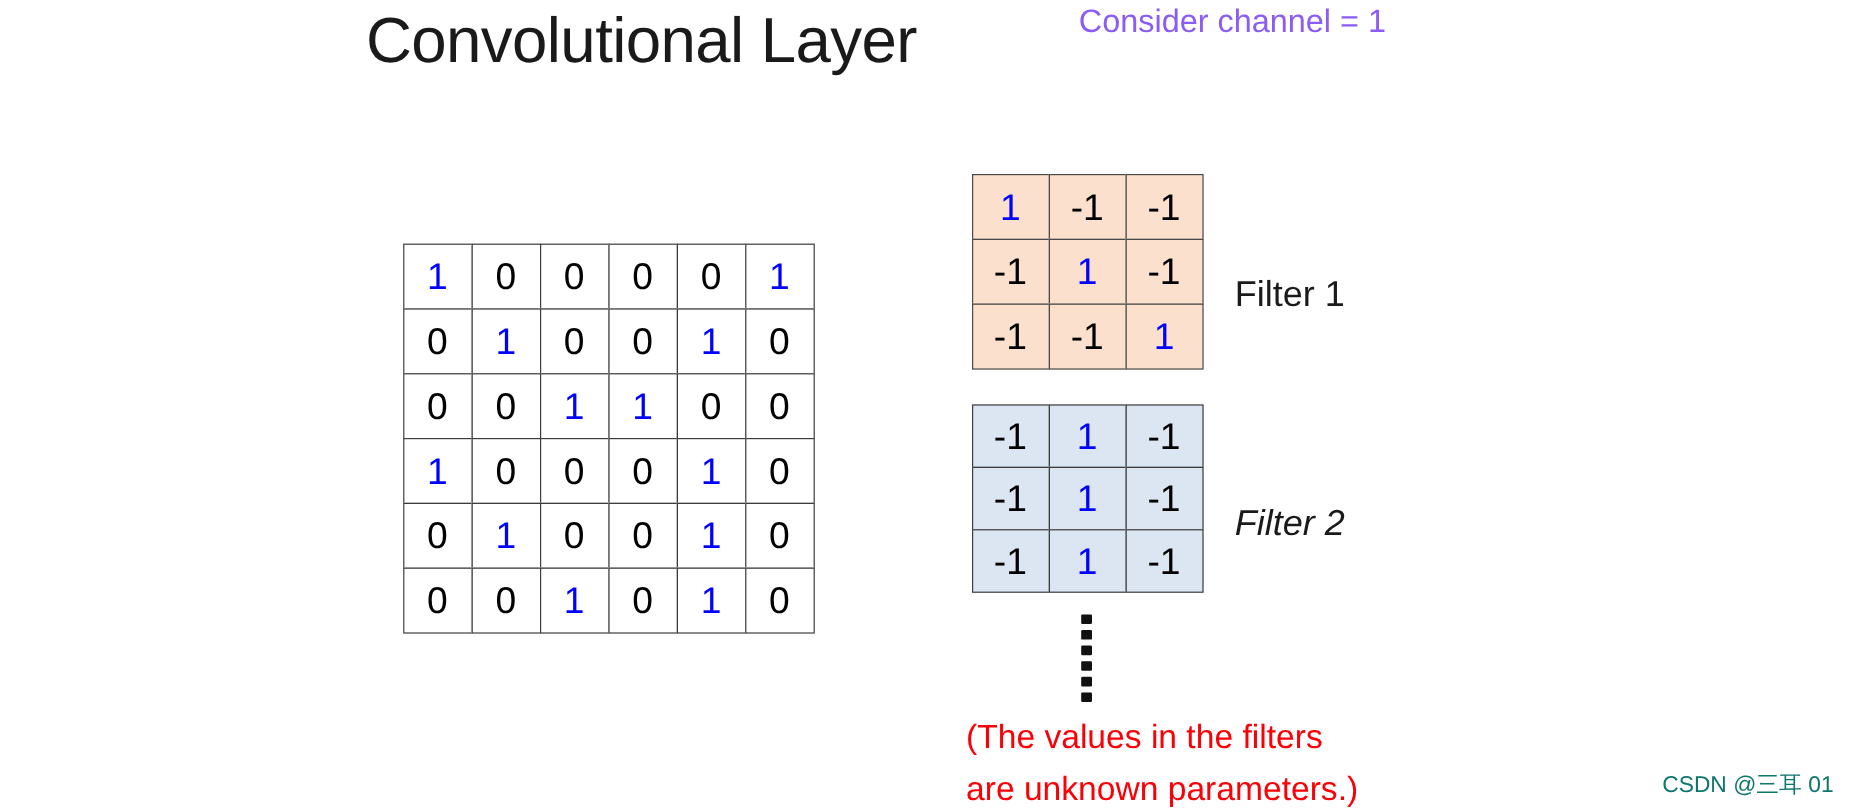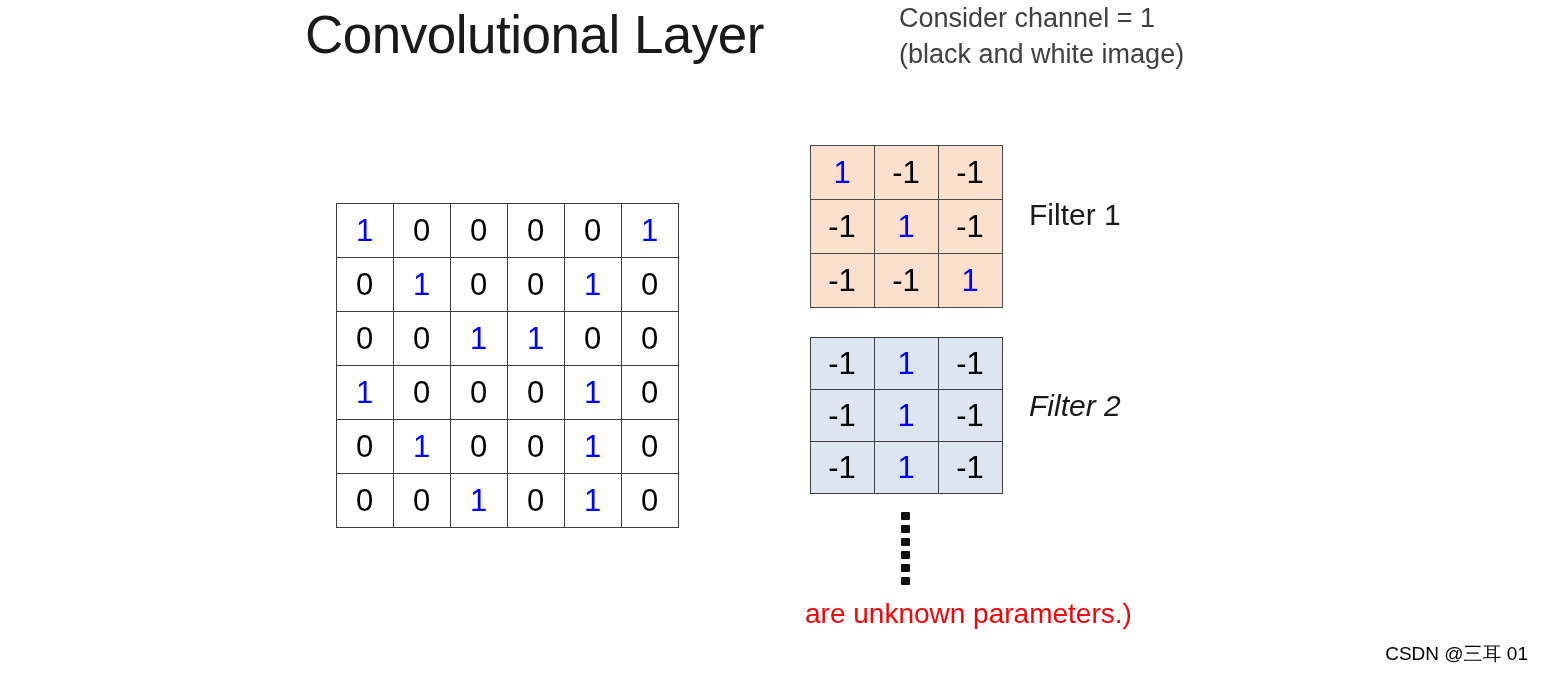--- a/index.html
+++ b/index.html
@@ -30,21 +30,21 @@
     letter-spacing: -0.5px;
     color: #1a1a1a;
     white-space: nowrap;
   }
   #subtitle {
     position: absolute;
     left: 899px;
     top: 0px;
     font-size: 27px;
     line-height: 36px;
-    color: #404040;
+    color: #8b5cf6;
     white-space: nowrap;
   }
   #subtitle .sub-line { display: block; }
 
   
   .matrix {
     position: absolute;
     display: grid;
     border-collapse: collapse;
   }
@@ -97,20 +97,21 @@
     grid-auto-rows: 52px;
   }
   #filter2-matrix .cell { background: #dce6f2; border-color: #3d3d3d; }
 
   .filter-label {
     position: absolute;
     left: 1029px;
     font-size: 30px;
     color: #1a1a1a;
     white-space: nowrap;
+    margin-top: 31px;
   }
   #filter1-label { top: 198px; }
   #filter2-label { top: 389px; font-style: italic; }
 
   
   #ellipsis {
     position: absolute;
     left: 901px;
     top: 512px;
     display: flex;
@@ -136,34 +137,33 @@
     white-space: nowrap;
   }
   #filter-note .note-line { display: block; }
 
   
   #watermark {
     position: absolute;
     right: 18px;
     bottom: 9px;
     font-size: 19px;
-    color: #000000;
+    color: #0f766e;
     white-space: nowrap;
   }
 </style>
 </head>
 <body>
 
 <div id="canvas">
 
   <div id="title">Convolutional Layer</div>
 
   <div id="subtitle">
     <span class="sub-line">Consider channel = 1</span>
-    <span class="sub-line">(black and white image)</span>
   </div>
 
   <div class="matrix" id="image-matrix">
       <div class="cell blue">1</div>
       <div class="cell">0</div>
       <div class="cell">0</div>
       <div class="cell">0</div>
       <div class="cell">0</div>
       <div class="cell blue">1</div>
       <div class="cell">0</div>
@@ -228,18 +228,19 @@
   <div id="ellipsis">
       <span class="dot"></span>
       <span class="dot"></span>
       <span class="dot"></span>
       <span class="dot"></span>
       <span class="dot"></span>
       <span class="dot"></span>
     </div>
 
   <div id="filter-note">
+    <span class="note-line">(The values in the filters</span>
     <span class="note-line">are unknown parameters.)</span>
   </div>
 
   <div id="watermark">CSDN @三耳 01</div>
 
 </div>
 
 </body></html>

